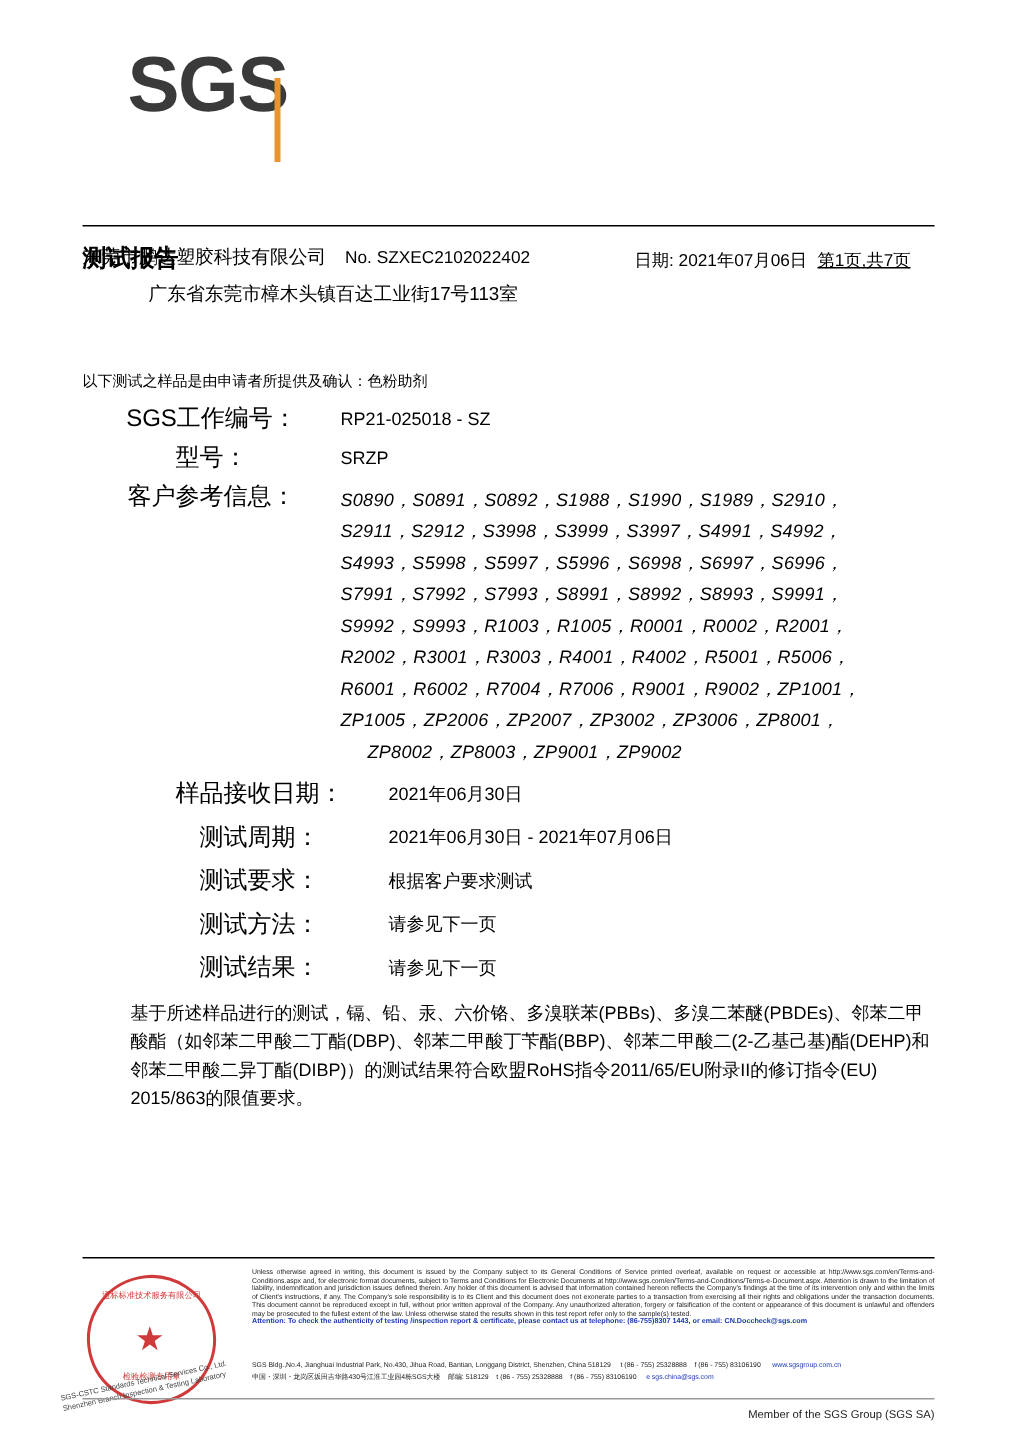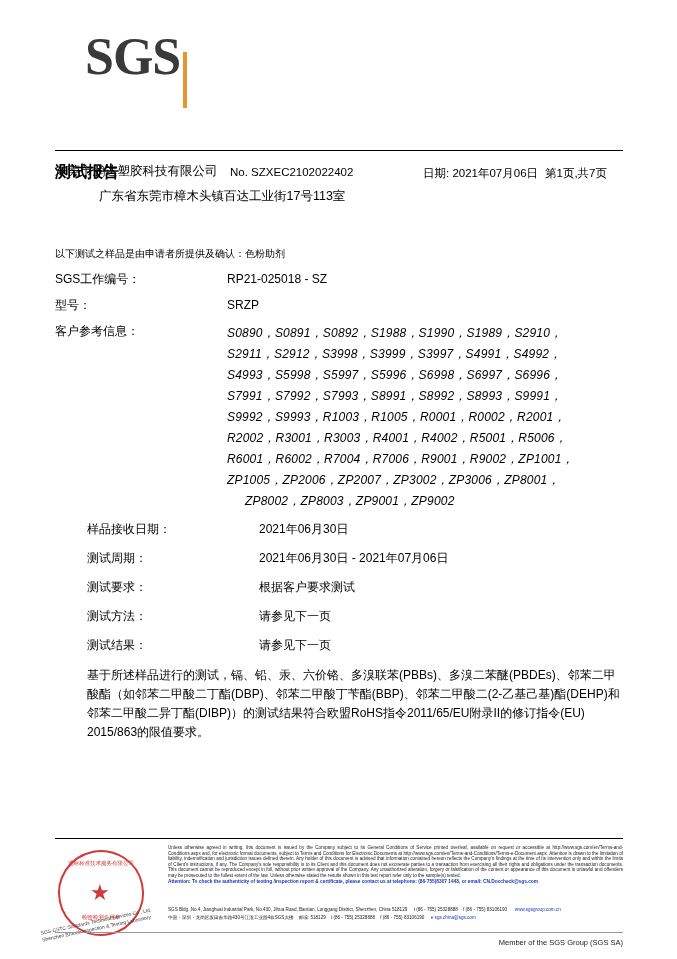--- a/index.html
+++ b/index.html
@@ -23,21 +23,21 @@
 
   
   .logo-wrap {
     position: absolute;
     left: 85px;
     top: 30px;
     width: 200px;
     height: 60px;
   }
   .logo-text {
-    font-family: Liberation Serif, serif;
+    font-family: Liberation Sans, sans-serif;
     font-weight: bold;
     font-size: 52px;
     letter-spacing: -1px;
     color: #3a3a3a;
     line-height: 54px;
   }
   .logo-bar {
     position: absolute;
     left: 98px;
     top: 22px;
@@ -73,20 +73,21 @@
     position: absolute;
     left: 368px;
     top: 4px;
     font-size: 11.5px;
   }
   .doc-pages {
     position: absolute;
     left: 490px;
     top: 4px;
     font-size: 11.5px;
+    text-decoration: underline;
   }
   .rule {
     position: absolute;
     left: 55px;
     top: 150px;
     width: 568px;
     height: 1px;
     background: #000;
   }
 
@@ -121,22 +122,23 @@
     width: 570px;
   }
   .field-row {
     display: flex;
     align-items: flex-start;
     margin-bottom: 9px;
   }
   .field-label {
     width: 172px;
     flex: 0 0 172px;
-    font-size: 12px;
+    font-size: 16px;
     line-height: 17px;
+    text-align: center;
   }
   .field-value {
     flex: 1 1 auto;
     font-size: 12px;
     line-height: 17px;
   }
   .ref-lines div {
     line-height: 21px;
     font-size: 12px;
     letter-spacing: 0.2px;

